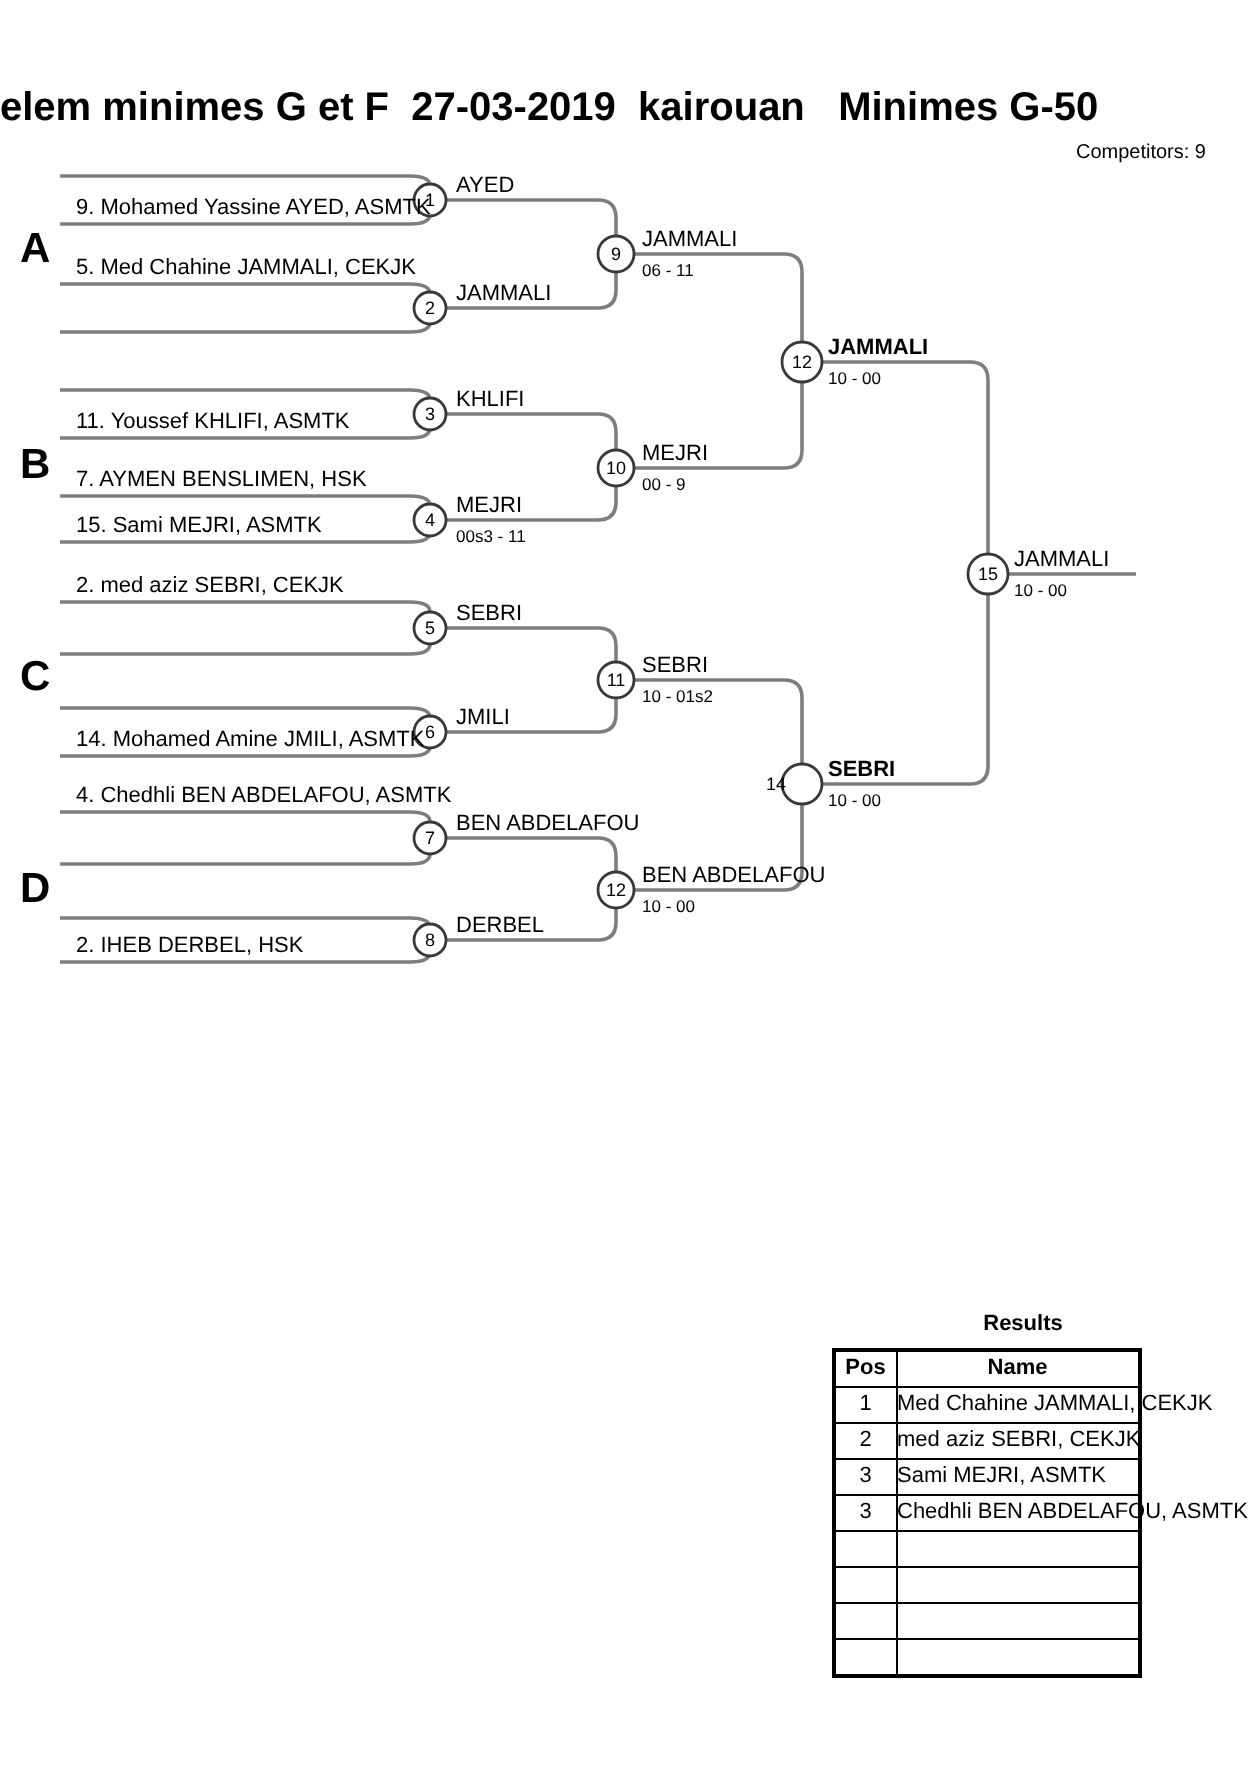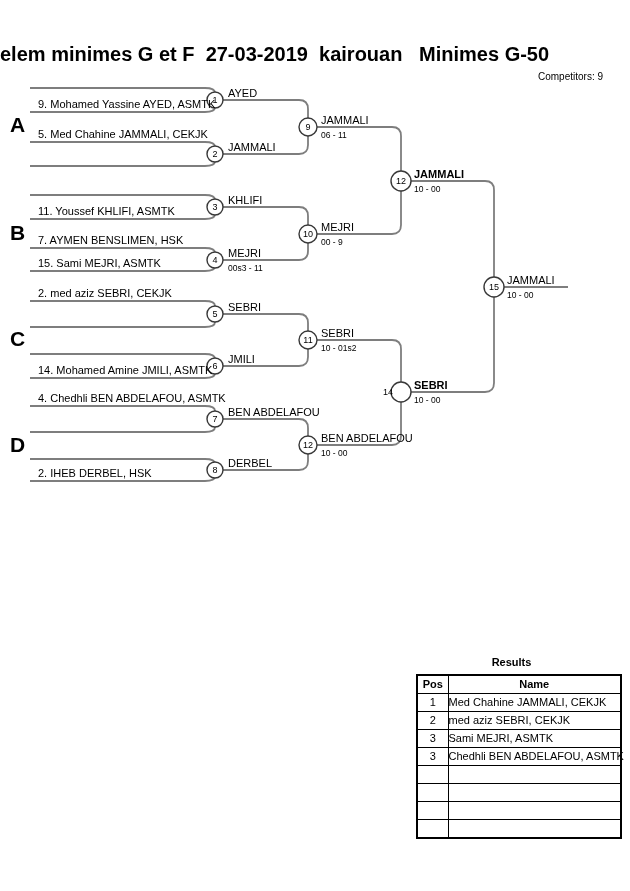--- a/index.html
+++ b/index.html
@@ -8,21 +8,21 @@
   .title{left:0;top:42px;width:630px;font-size:20px;font-weight:bold;}
   .competitors{top:71px;right:27px;font-size:10px;}
   .section-label{font-size:21px;font-weight:bold;left:10px;}
   .pname{font-size:11px;left:38px;}
   .wname{font-size:11px;}
   .wname.bold{font-weight:bold;}
   .score{font-size:8.5px;}
   .mnum{font-size:9px;width:24px;text-align:center;line-height:10px;}
   svg{position:absolute;left:0;top:0;}
   .results-title{left:416px;top:656px;width:191px;text-align:center;font-size:11px;font-weight:bold;}
-  table.results{position:absolute;left:416px;top:674px;width:206px;border-collapse:collapse;table-layout:fixed;border:2px solid #000;font-size:11px;}
+  table.results{position:absolute;left:416px;top:674px;width:155px;border-collapse:collapse;table-layout:fixed;border:2px solid #000;font-size:11px;}
   table.results th,table.results td{border:1px solid #000;height:17px;line-height:17px;padding:0;overflow:visible;}
   table.results th{font-weight:bold;text-align:center;}
   col.posc{width:31px;}
   td.pos{text-align:center;}
   td.name{padding-left:6px;white-space:nowrap;}
 </style>
 </head>
 <body>
 
 <div class="abs title">elem minimes G et F  27-03-2019  kairouan   Minimes G-50</div>

